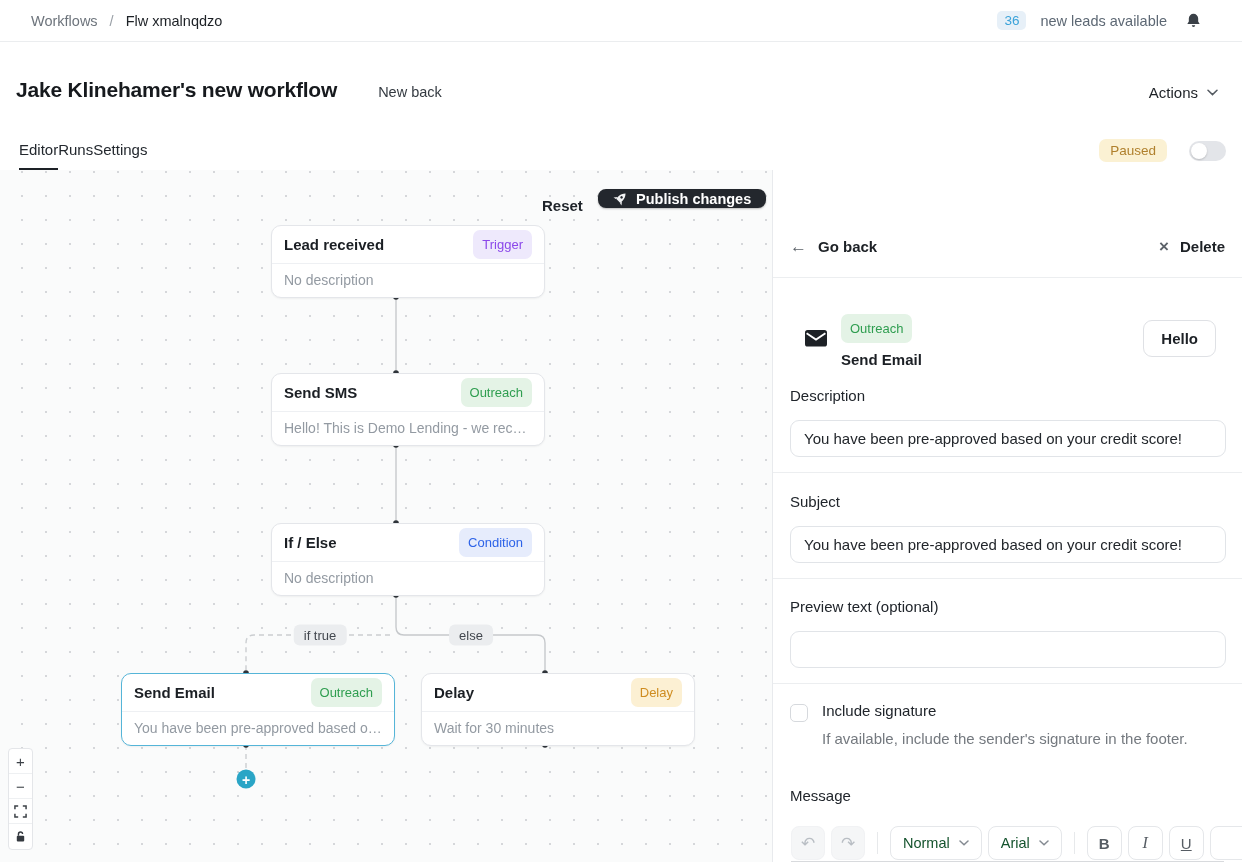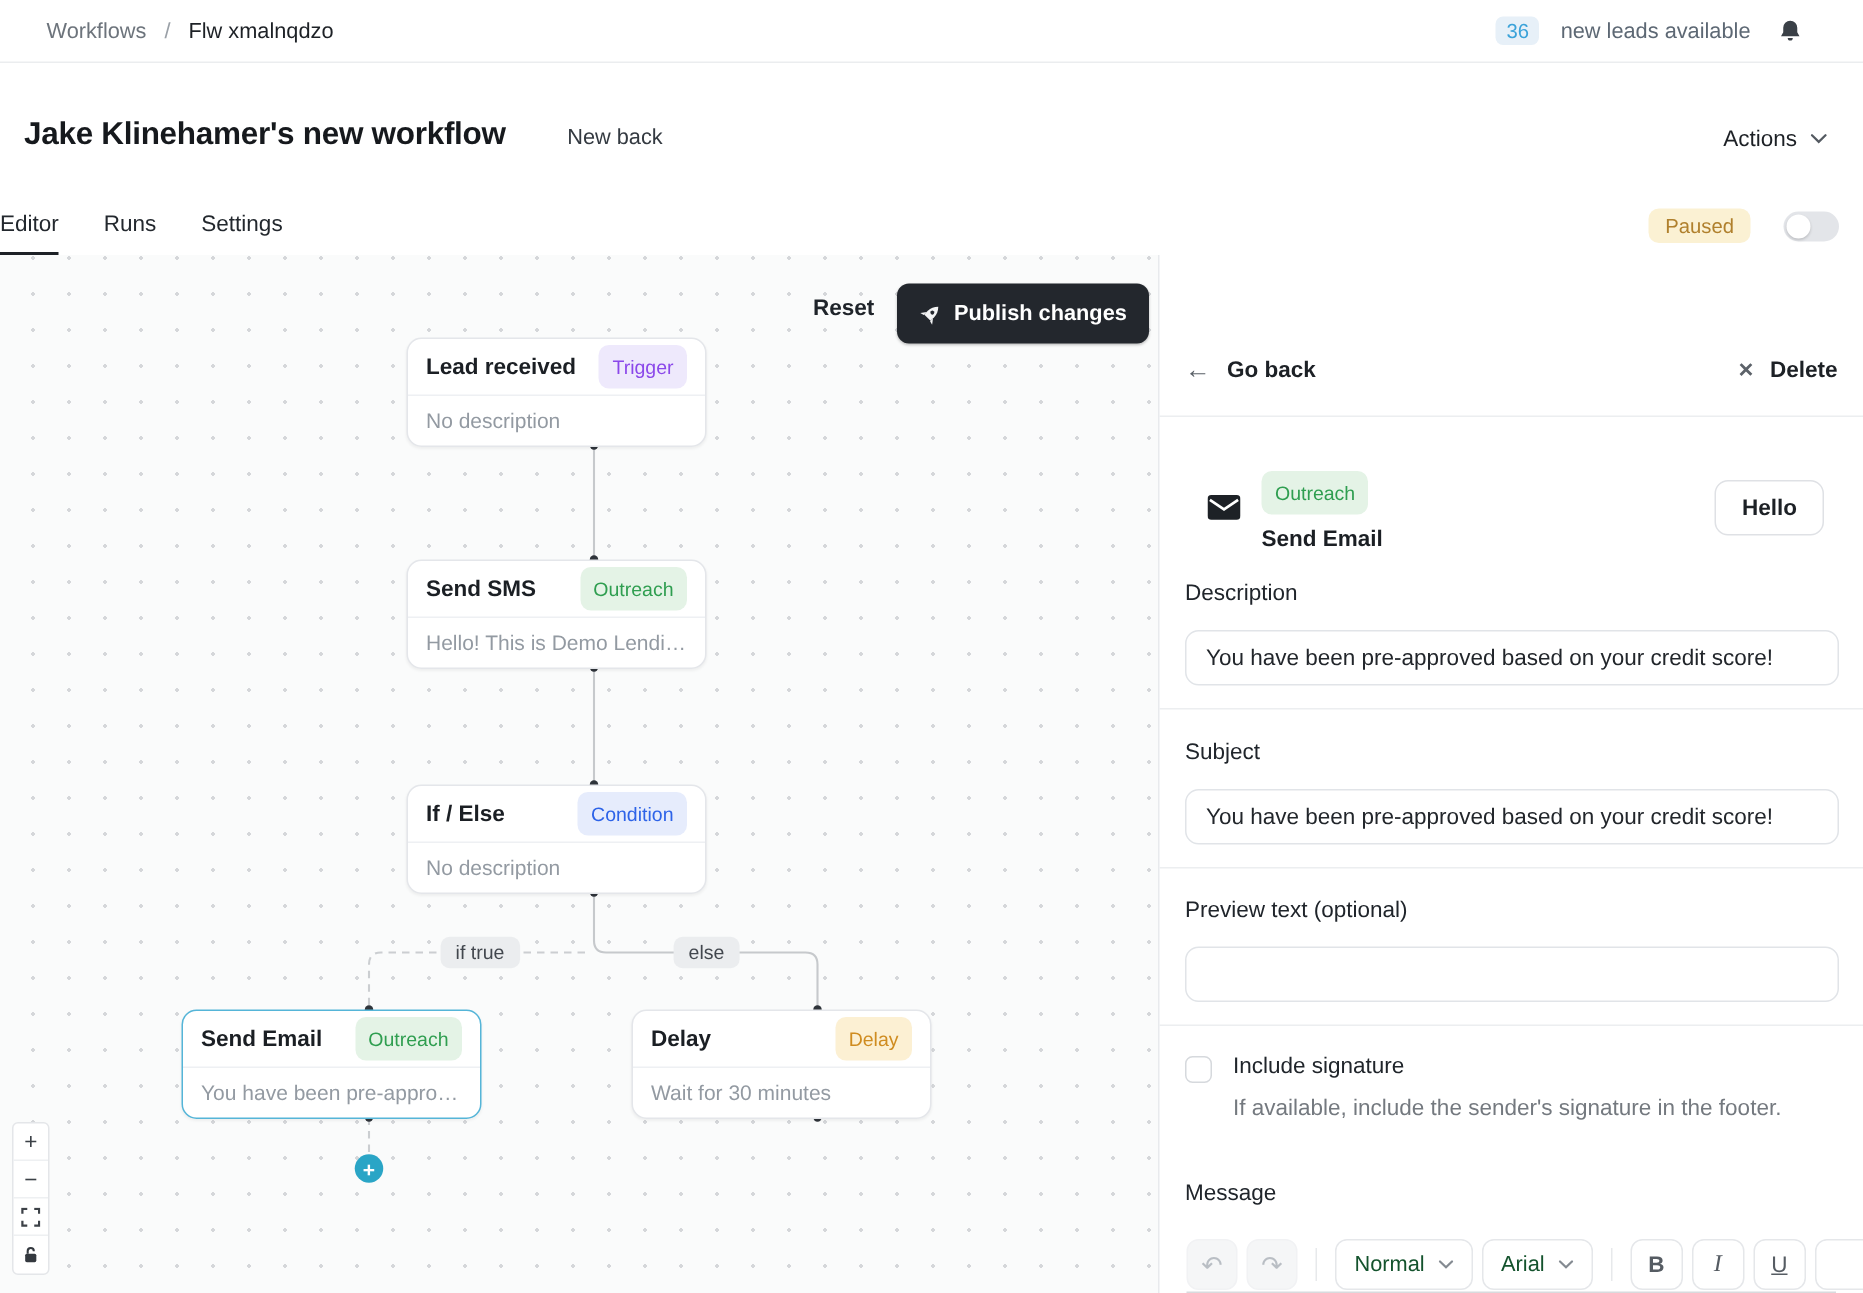--- a/index.html
+++ b/index.html
@@ -19,21 +19,21 @@
   .leads-label { color:#5d6874; font-size:14.5px; }
   .bell-btn { display:flex; align-items:center; cursor:pointer; margin-left:4px; }
 
   
   .header { background:#fff; position:relative; height:128px; }
   .title-row { display:flex; align-items:baseline; padding:36px 0 0 16px;gap:24px; }
   .wf-title { font-size:21px; font-weight:700; letter-spacing:-.2px; color:#16191d; }
   .wf-sub { font-size:14.5px; font-weight:500; color:#343a41; margin-left:17px; }
   .actions-btn { position:absolute; right:24px; top:42px; display:flex; align-items:center; gap:9px;
     font-size:15px; font-weight:500; color:#1d2126; cursor:pointer; }
-  .tabs { position:absolute; left:0; bottom:0; display:flex; gap:30px; }
+  .tabs { position:absolute; left:19px; bottom:0; display:flex; }
   .tab { font-size:15px; font-weight:500; color:#23282e; padding-bottom:10px; cursor:pointer;
     border-bottom:2.5px solid transparent; }
   .tab.active { border-bottom-color:#1d2126; }
   .header-status { position:absolute; right:16px; bottom:8px; display:flex; align-items:center; gap:22px; }
   .paused-badge { background:#fbf1d3; color:#b0802d; font-size:13.5px; font-weight:500;
     padding:4px 11px; border-radius:7px; }
   .toggle { width:37px; height:20px; border-radius:10px; background:#e3e5e9; position:relative; cursor:pointer; }
   .toggle .knob { position:absolute; left:2px; top:2px; width:16px; height:16px; border-radius:50%;
     background:#fff; box-shadow:0 1px 2px rgba(0,0,0,.18); }
 
@@ -41,26 +41,26 @@
   .main { position:relative; display:flex; height:692px; }
 
   
   .canvas { position:relative; width:772px; height:692px; background:#fafbfb;
     background-image:radial-gradient(#d5d7da 1.1px, transparent 1.3px);
     background-size:24px 24px; background-position:10px 14px; overflow:hidden; }
   .edges { position:absolute; left:0; top:0; pointer-events:none; }
 
   .reset-btn { position:absolute; left:536px; top:23px; font-size:15px; font-weight:600;
     color:#1f242a; cursor:pointer; padding:4px 6px; }
-  .publish-btn { position:absolute; left:598px; top:19px; height:40px; padding:0 15px;
+  .publish-btn { position:absolute; left:598px; top:19px; height:19px; padding:0 15px;
     display:flex; align-items:center; gap:8px; background:#23272d; color:#fff;
     border-radius:8px; font-size:14.5px; font-weight:600; cursor:pointer;
     box-shadow:0 1px 2px rgba(0,0,0,.25); }
 
-  .node { position:absolute; width:200px; background:#fff; border:1px solid #e4e6ea;
+  .node { position:absolute; width:274px; background:#fff; border:1px solid #e4e6ea;
     border-radius:10px; box-shadow:0 1px 2px rgba(20,24,28,.05); cursor:pointer; }
   .node.selected { border:1.5px solid #55b5d8; }
   .node-top { display:flex; align-items:center; justify-content:space-between;
     height:38px; padding:0 12px; border-bottom:1px solid #eef0f3; }
   .node-title { font-size:15px; font-weight:700; color:#1b1f24; }
   .node-desc { padding:8px 12px 9px; font-size:14px; color:#939aa2; white-space:nowrap;
     overflow:hidden; text-overflow:ellipsis; }
   .badge { font-size:13px; font-weight:500; padding:7px 9px; border-radius:7px; white-space:nowrap; }
   .badge.trigger   { background:#eee9fc; color:#8b48ea; }
   .badge.outreach  { background:#e4f3e6; color:#2f9e50; }

